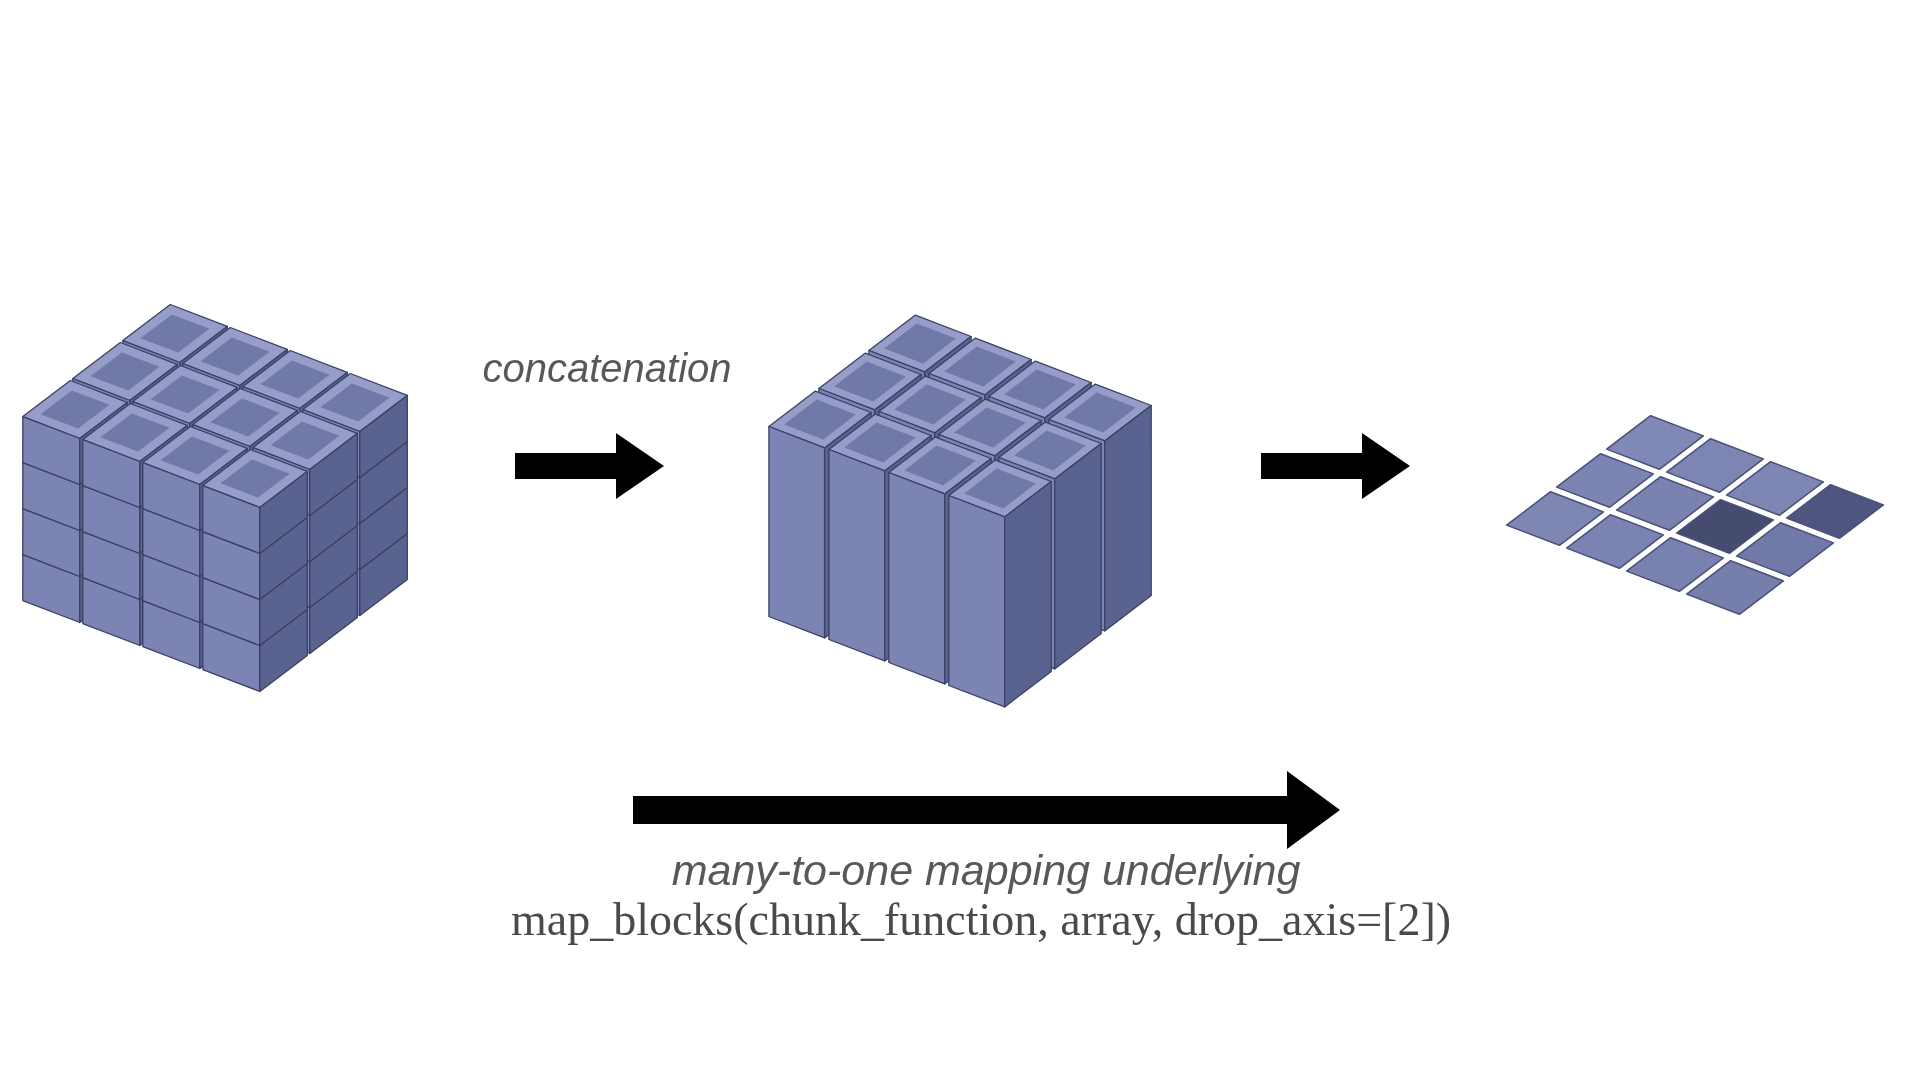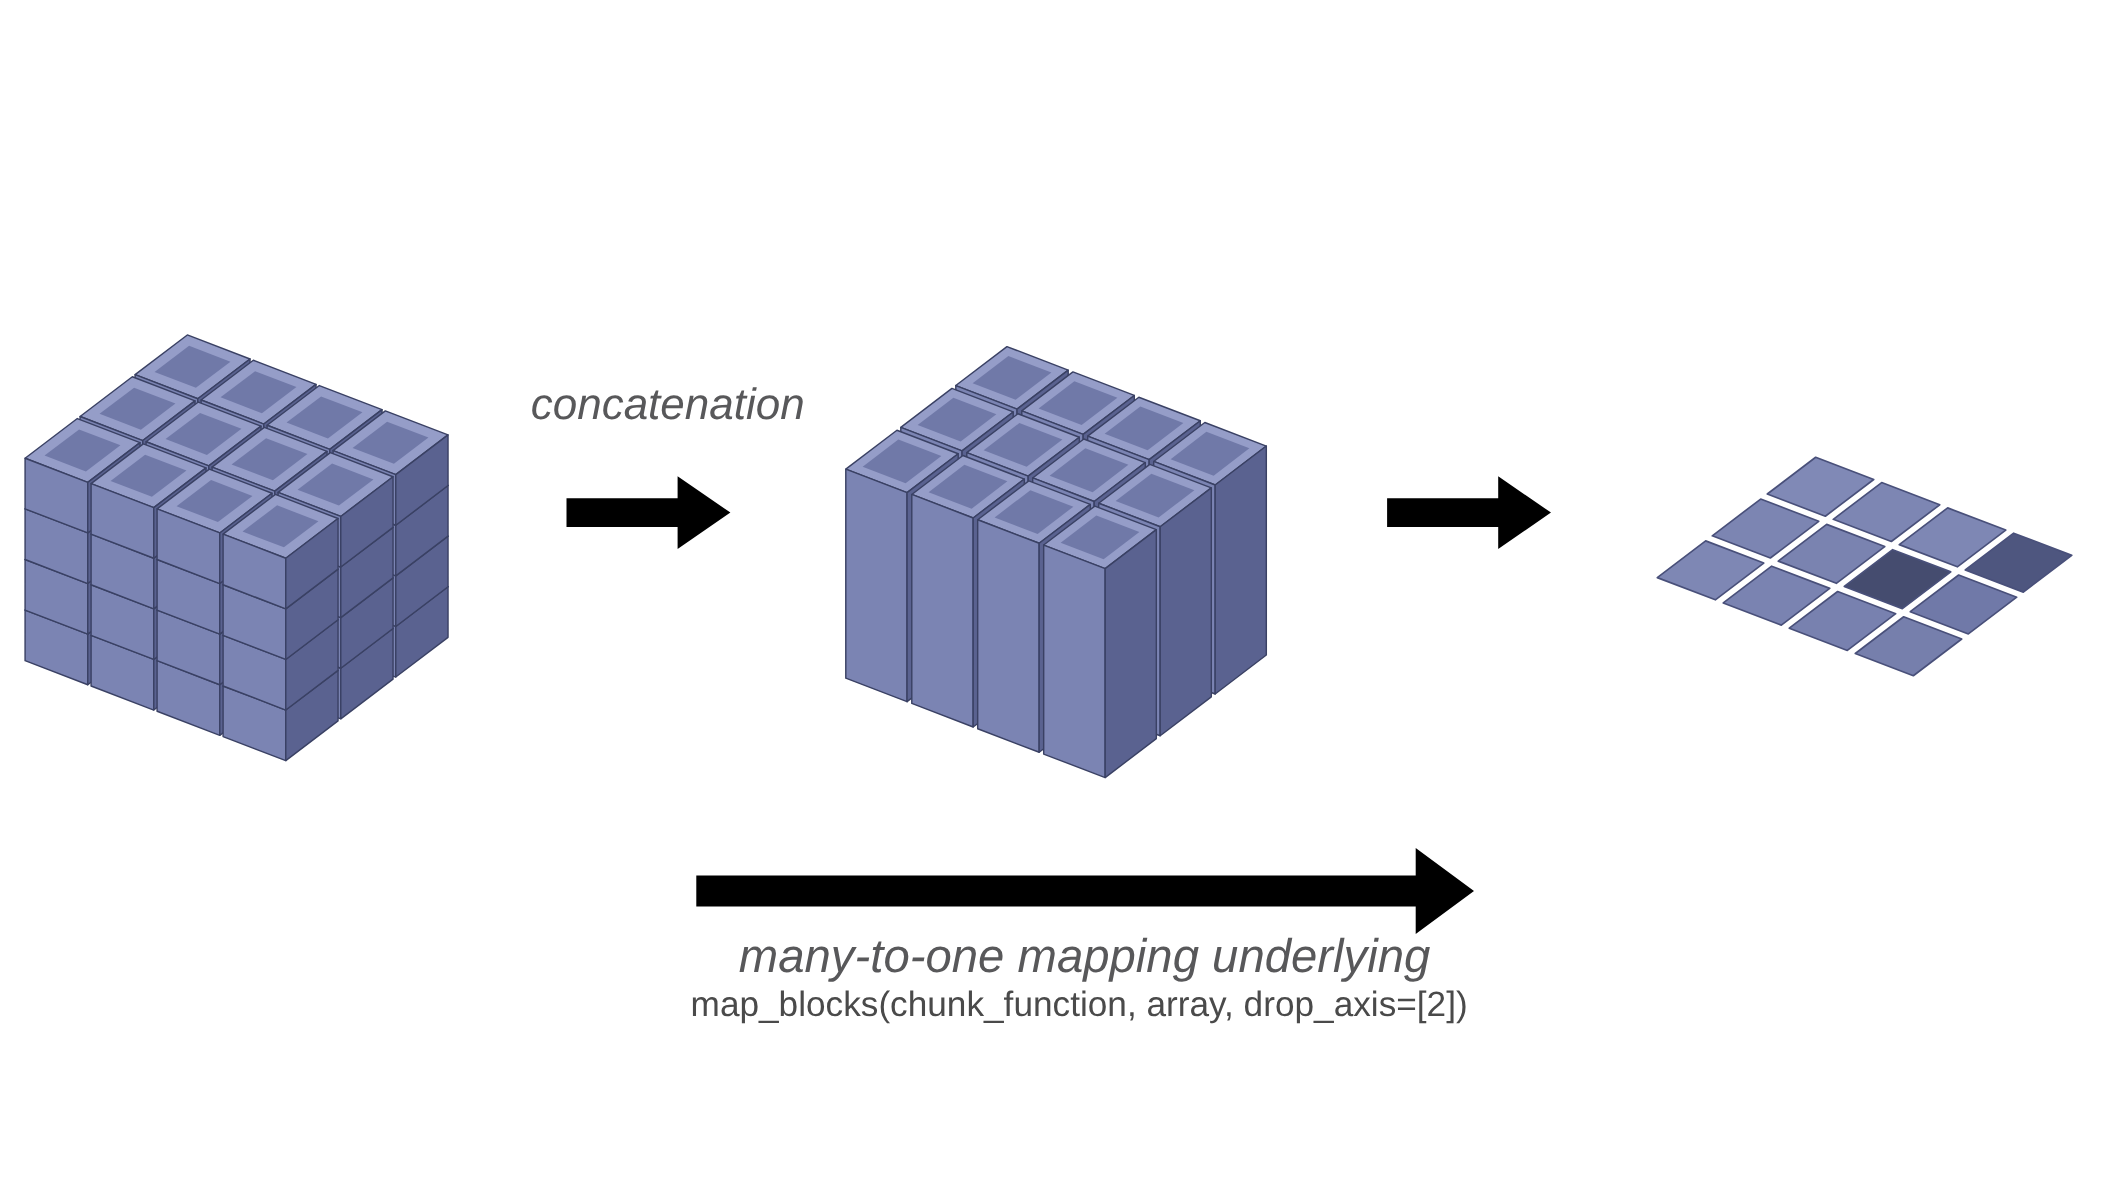--- a/index.html
+++ b/index.html
@@ -3,21 +3,21 @@
 <meta charset="utf-8">
 <style>
   html,body{margin:0;padding:0;background:#ffffff;}
   .stage{position:relative;width:1920px;height:1080px;background:#ffffff;overflow:hidden;
          font-family:"Liberation Sans",sans-serif;}
   .stage svg{position:absolute;left:0;top:0;}
   .lbl{position:absolute;transform:translateX(-50%);white-space:nowrap;line-height:1;
        color:#58585A;font-family:"Liberation Sans",sans-serif;}
   .it{font-style:italic;font-size:40px;}
   .it.big{font-size:43px;}
-  .code{font-size:32px;color:#4A4A4A;}
+  .code{font-size:46px;color:#4A4A4A;font-family:Liberation Serif, serif;}
 </style>
 </head>
 <body>
 
 <div class="stage">
   <svg id="fig" width="1920" height="1080" viewBox="0 0 1920 1080">
       <g>
         <polygon points="170.3,442.5 227.3,464.4 179.8,500.5 122.8,478.6" fill="#959DC8" stroke="#3A4164" stroke-width="1.3" stroke-linejoin="round"></polygon>
         <polygon points="122.8,478.6 179.8,500.5 179.8,546.5 122.8,524.6" fill="#7B84B3" stroke="#3A4164" stroke-width="1.3" stroke-linejoin="round"></polygon>
         <polygon points="227.3,464.4 179.8,500.5 179.8,546.5 227.3,510.4" fill="#5A6290" stroke="#3A4164" stroke-width="1.3" stroke-linejoin="round"></polygon>

